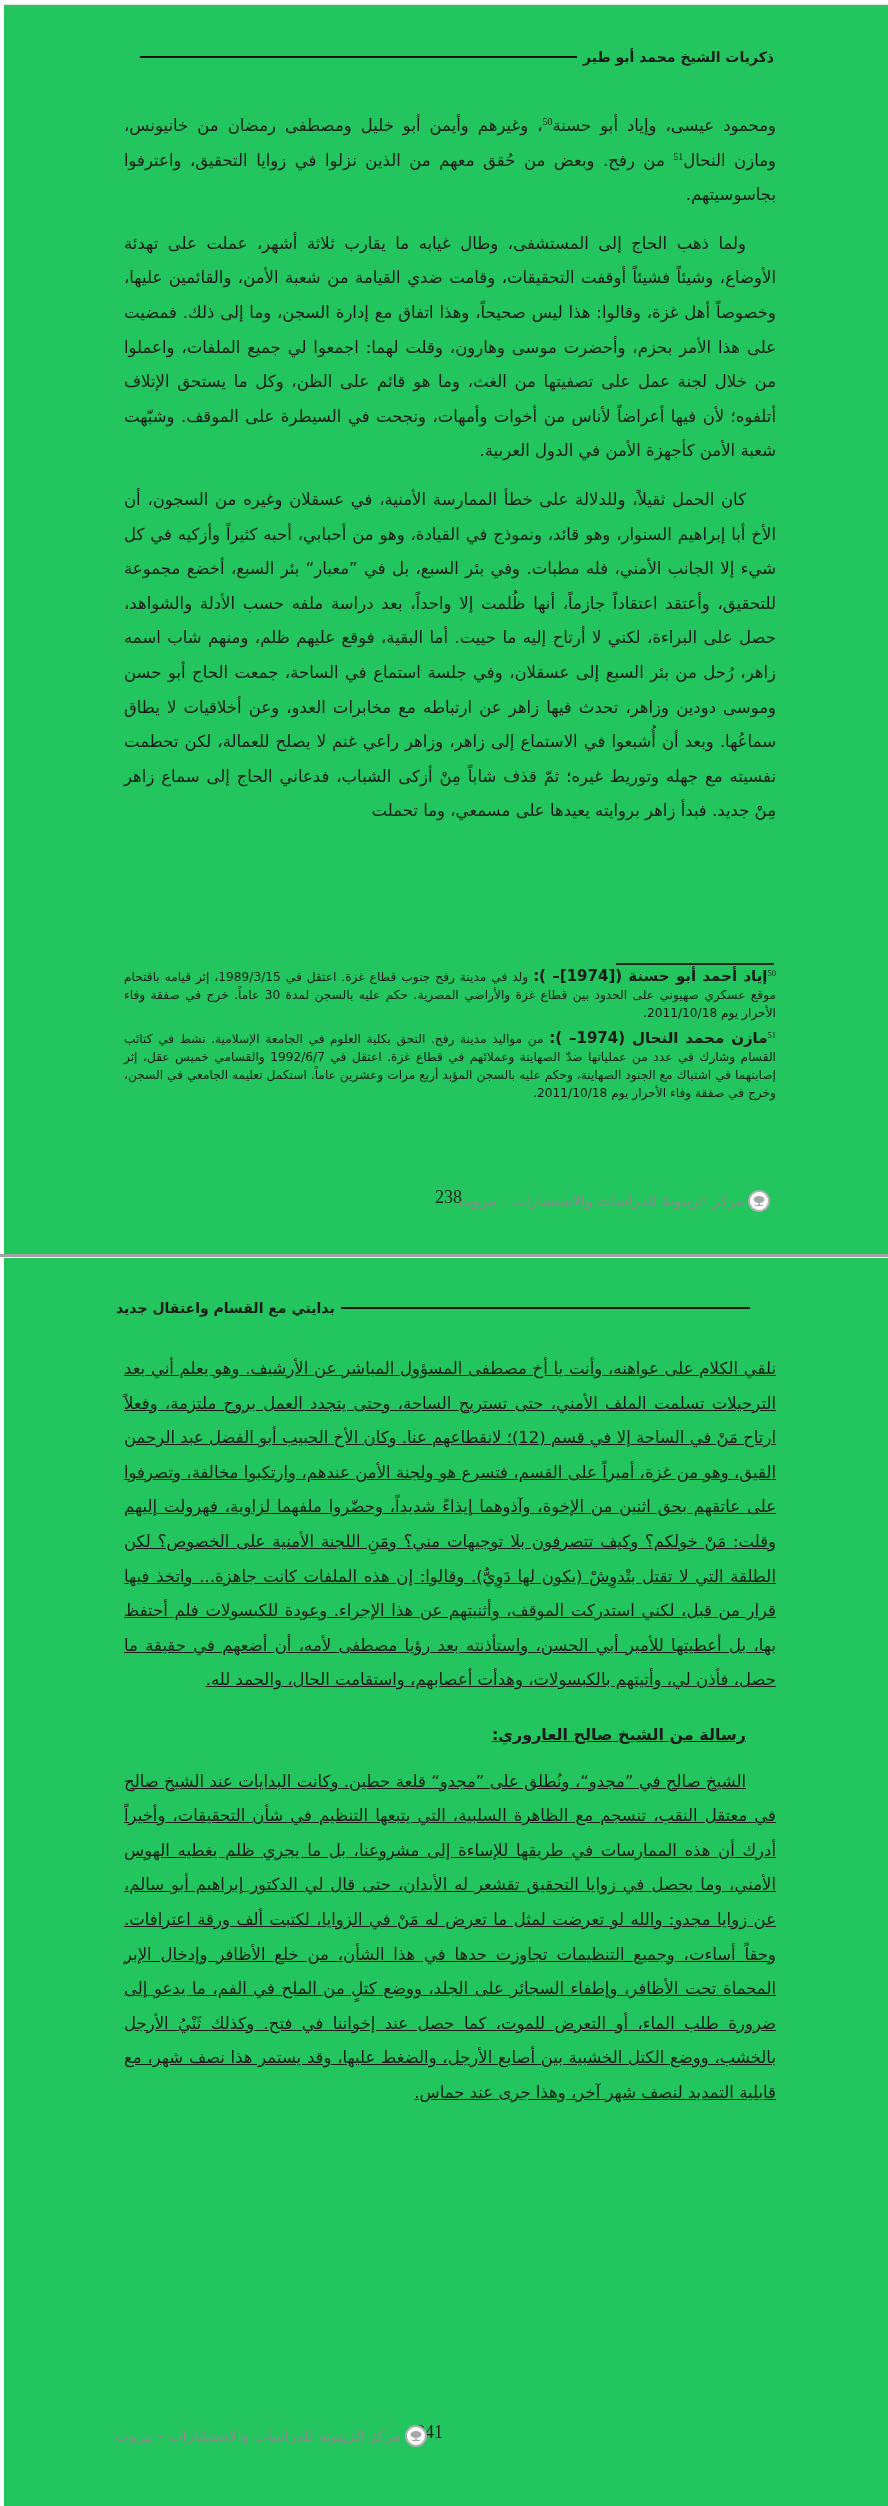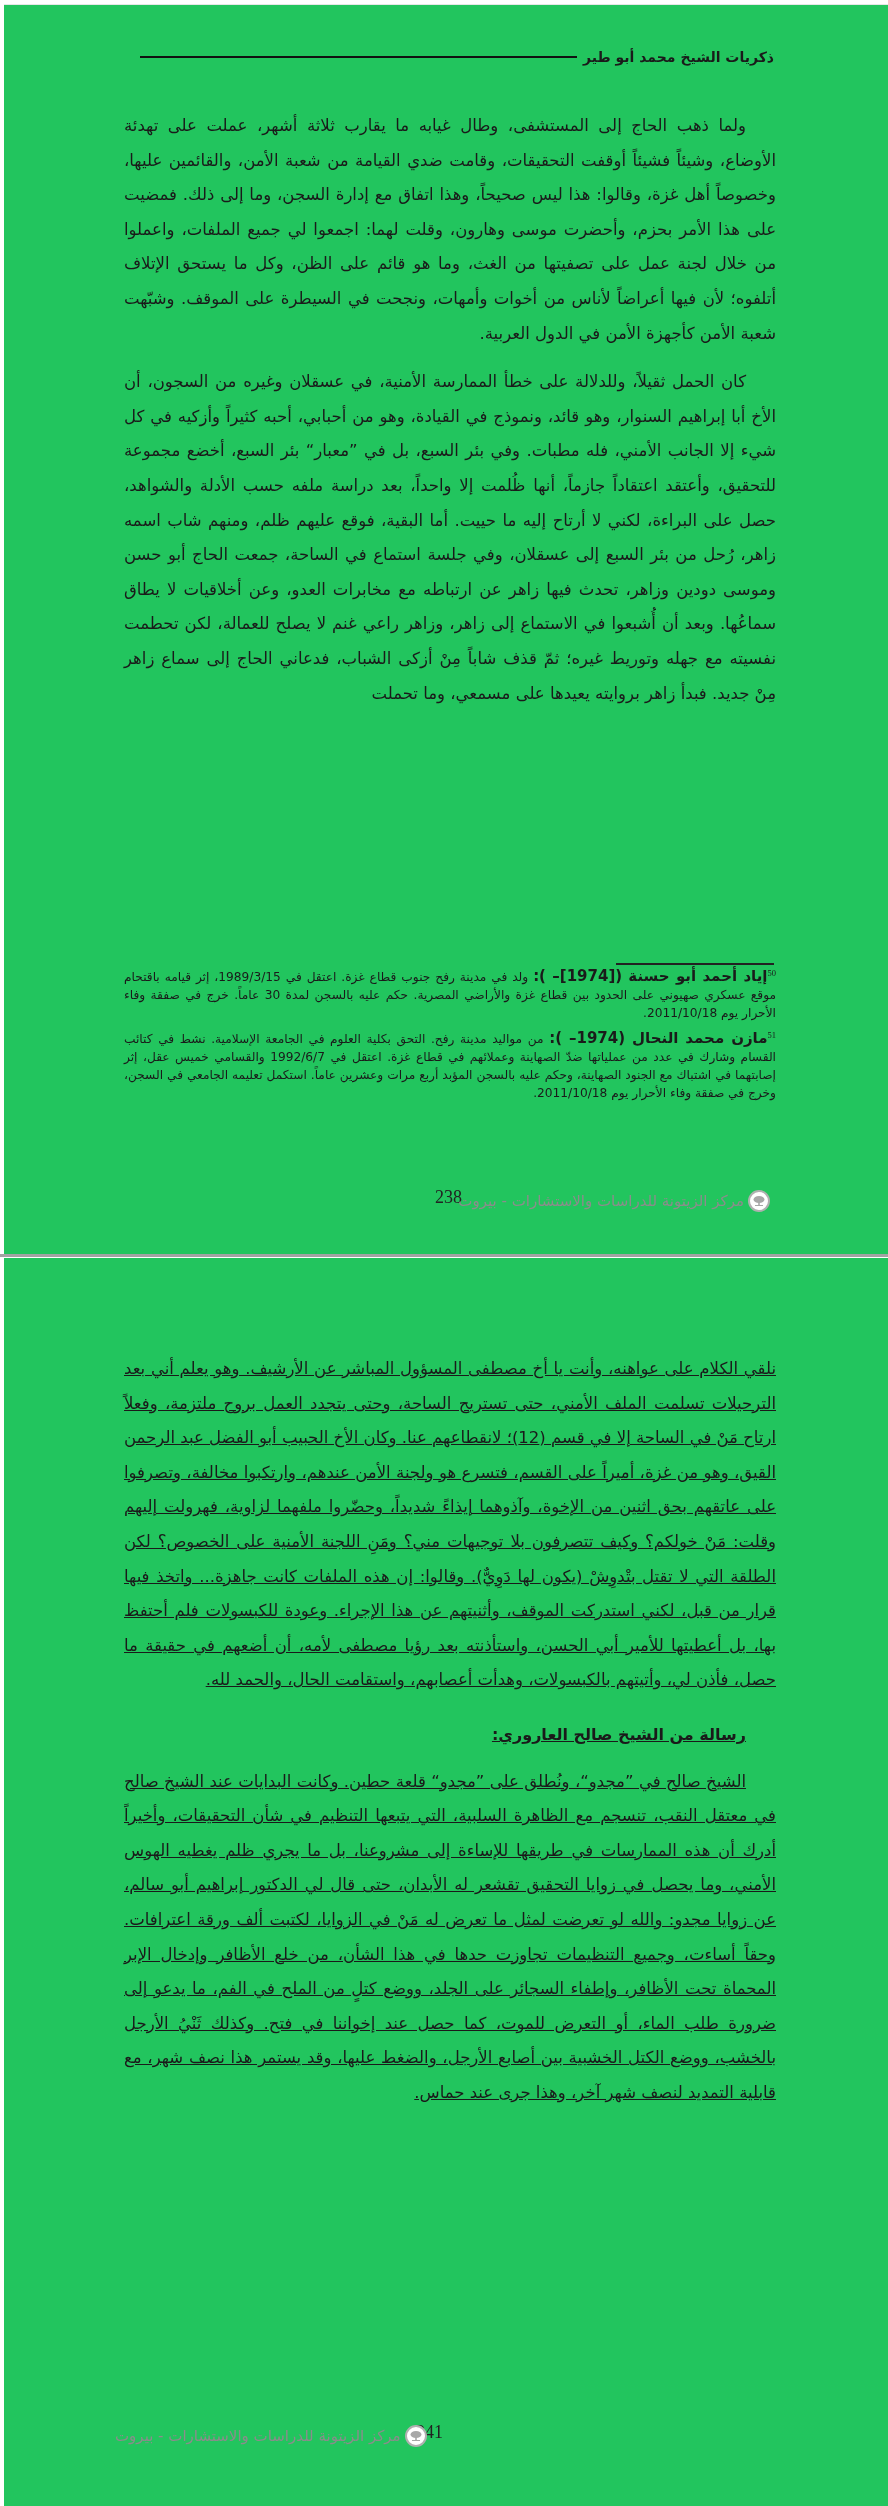--- a/index.html
+++ b/index.html
@@ -37,20 +37,23 @@
 </head>
 <body>
 
 <div class="page" id="page1">
   <div class="running-head">
     <span class="rh-title">ذكريات الشيخ محمد أبو طير</span>
     <span class="rh-rule"></span>
   </div>
 
   <div class="body-text" style="top:104px;">
+    <p>
+      <span>ومحمود عيسى، وإياد أبو حسنة</span><sup class="fnref">50</sup><span>، وغيرهم وأيمن أبو خليل ومصطفى رمضان من خانيونس، ومازن النحال</span><sup class="fnref">51</sup><span> من رفح. وبعض من حُقق معهم من الذين نزلوا في زوايا التحقيق، واعترفوا بجاسوسيتهم.</span>
+    </p>
     <p class="indent">ولما ذهب الحاج إلى المستشفى، وطال غيابه ما يقارب ثلاثة أشهر، عملت على تهدئة الأوضاع، وشيئاً فشيئاً أوقفت التحقيقات، وقامت ضدي القيامة من شعبة الأمن، والقائمين عليها، وخصوصاً أهل غزة، وقالوا: هذا ليس صحيحاً، وهذا اتفاق مع إدارة السجن، وما إلى ذلك. فمضيت على هذا الأمر بحزم، وأحضرت موسى وهارون، وقلت لهما: اجمعوا لي جميع الملفات، واعملوا من خلال لجنة عمل على تصفيتها من الغث، وما هو قائم على الظن، وكل ما يستحق الإتلاف أتلفوه؛ لأن فيها أعراضاً لأناس من أخوات وأمهات، ونجحت في السيطرة على الموقف. وشبّهت شعبة الأمن كأجهزة الأمن في الدول العربية.</p>
     <p class="indent">كان الحمل ثقيلاً، وللدلالة على خطأ الممارسة الأمنية، في عسقلان وغيره من السجون، أن الأخ أبا إبراهيم السنوار، وهو قائد، ونموذج في القيادة، وهو من أحبابي، أحبه كثيراً وأزكيه في كل شيء إلا الجانب الأمني، فله مطبات. وفي بئر السبع، بل في ”معبار“ بئر السبع، أخضع مجموعة للتحقيق، وأعتقد اعتقاداً جازماً، أنها ظُلمت إلا واحداً، بعد دراسة ملفه حسب الأدلة والشواهد، حصل على البراءة، لكني لا أرتاح إليه ما حييت. أما البقية، فوقع عليهم ظلم، ومنهم شاب اسمه زاهر، رُحل من بئر السبع إلى عسقلان، وفي جلسة استماع في الساحة، جمعت الحاج أبو حسن وموسى دودين وزاهر، تحدث فيها زاهر عن ارتباطه مع مخابرات العدو، وعن أخلاقيات لا يطاق سماعُها. وبعد أن أُشبعوا في الاستماع إلى زاهر، وزاهر راعي غنم لا يصلح للعمالة، لكن تحطمت نفسيته مع جهله وتوريط غيره؛ ثمّ قذف شاباً مِنْ أزكى الشباب، فدعاني الحاج إلى سماع زاهر مِنْ جديد. فبدأ زاهر بروايته يعيدها على مسمعي، وما تحملت</p>
   </div>
 
   <div class="fn-rule"></div>
   <div class="footnotes">
     <p class="fn">
       <span class="fn-num">50</span><span class="fn-name">إياد أحمد أبو حسنة ([1974]– ):</span><span> ولد في مدينة رفح جنوب قطاع غزة. اعتقل في 1989/3/15، إثر قيامه باقتحام موقع عسكري صهيوني على الحدود بين قطاع غزة والأراضي المصرية. حكم عليه بالسجن لمدة 30 عاماً. خرج في صفقة وفاء الأحرار يوم 2011/10/18.</span>
     </p>
     <p class="fn">
@@ -69,20 +72,24 @@
           <rect x="3" y="11" width="8" height="1" fill="#a8a8a8"></rect>
         </svg>
     </span>
     <span>مركز الزيتونة للدراسات والاستشارات - بيروت</span>
   </div>
 </div>
 
 <div class="page-divider"></div>
 
 <div class="page" id="page2">
+  <div class="running-head">
+    <span class="rh-title" style="direction:rtl;">بدايتي مع القسام واعتقال جديد</span>
+    <span class="rh-rule"></span>
+  </div>
 
   <div class="body-text" style="top:94px;text-decoration:underline;">
     <p>نلقي الكلام على عواهنه، وأنت يا أخ مصطفى المسؤول المباشر عن الأرشيف. وهو يعلم أني بعد الترحيلات تسلمت الملف الأمني، حتى تستريح الساحة، وحتى يتجدد العمل بروح ملتزمة، وفعلاً ارتاح مَنْ في الساحة إلا في قسم (12)؛ لانقطاعهم عنا. وكان الأخ الحبيب أبو الفضل عبد الرحمن القيق، وهو من غزة، أميراً على القسم، فتسرع هو ولجنة الأمن عندهم، وارتكبوا مخالفة، وتصرفوا على عاتقهم بحق اثنين من الإخوة، وآذوهما إيذاءً شديداً، وحضّروا ملفهما لزاوية، فهرولت إليهم وقلت: مَنْ خولكم؟ وكيف تتصرفون بلا توجيهات مني؟ ومَنِ اللجنة الأمنية على الخصوص؟ لكن الطلقة التي لا تقتل بتْدوِشْ (يكون لها دَوِيٌّ). وقالوا: إن هذه الملفات كانت جاهزة... واتخذ فيها قرار من قبل، لكني استدركت الموقف، وأثنيتهم عن هذا الإجراء. وعودة للكبسولات فلم أحتفظ بها، بل أعطيتها للأمير أبي الحسن، واستأذنته بعد رؤيا مصطفى لأمه، أن أضعهم في حقيقة ما حصل، فأذن لي، وأتيتهم بالكبسولات، وهدأت أعصابهم، واستقامت الحال، والحمد لله.</p>
     <h2 class="section-heading">رسالة من الشيخ صالح العاروري:</h2>
     <p class="indent">الشيخ صالح في ”مجدو“، ونُطلق على ”مجدو“ قلعة حطين. وكانت البدايات عند الشيخ صالح في معتقل النقب، تنسجم مع الظاهرة السلبية، التي يتبعها التنظيم في شأن التحقيقات، وأخيراً أدرك أن هذه الممارسات في طريقها للإساءة إلى مشروعنا، بل ما يجري ظلم يغطيه الهوس الأمني، وما يحصل في زوايا التحقيق تقشعر له الأبدان، حتى قال لي الدكتور إبراهيم أبو سالم، عن زوايا مجدو: والله لو تعرضت لمثل ما تعرض له مَنْ في الزوايا، لكتبت ألف ورقة اعترافات. وحقاً أساءت، وجميع التنظيمات تجاوزت حدها في هذا الشأن، من خلع الأظافر وإدخال الإبر المحماة تحت الأظافر، وإطفاء السجائر على الجلد، ووضع كتلٍ من الملح في الفم، ما يدعو إلى ضرورة طلب الماء، أو التعرض للموت، كما حصل عند إخواننا في فتح. وكذلك ثَنْيُ الأرجل بالخشب، ووضع الكتل الخشبية بين أصابع الأرجل، والضغط عليها، وقد يستمر هذا نصف شهر، مع قابلية التمديد لنصف شهر آخر، وهذا جرى عند حماس.</p>
   </div>
 </div>
 
 <div class="footer" id="footer2">
   <span class="pagenum">241</span>

